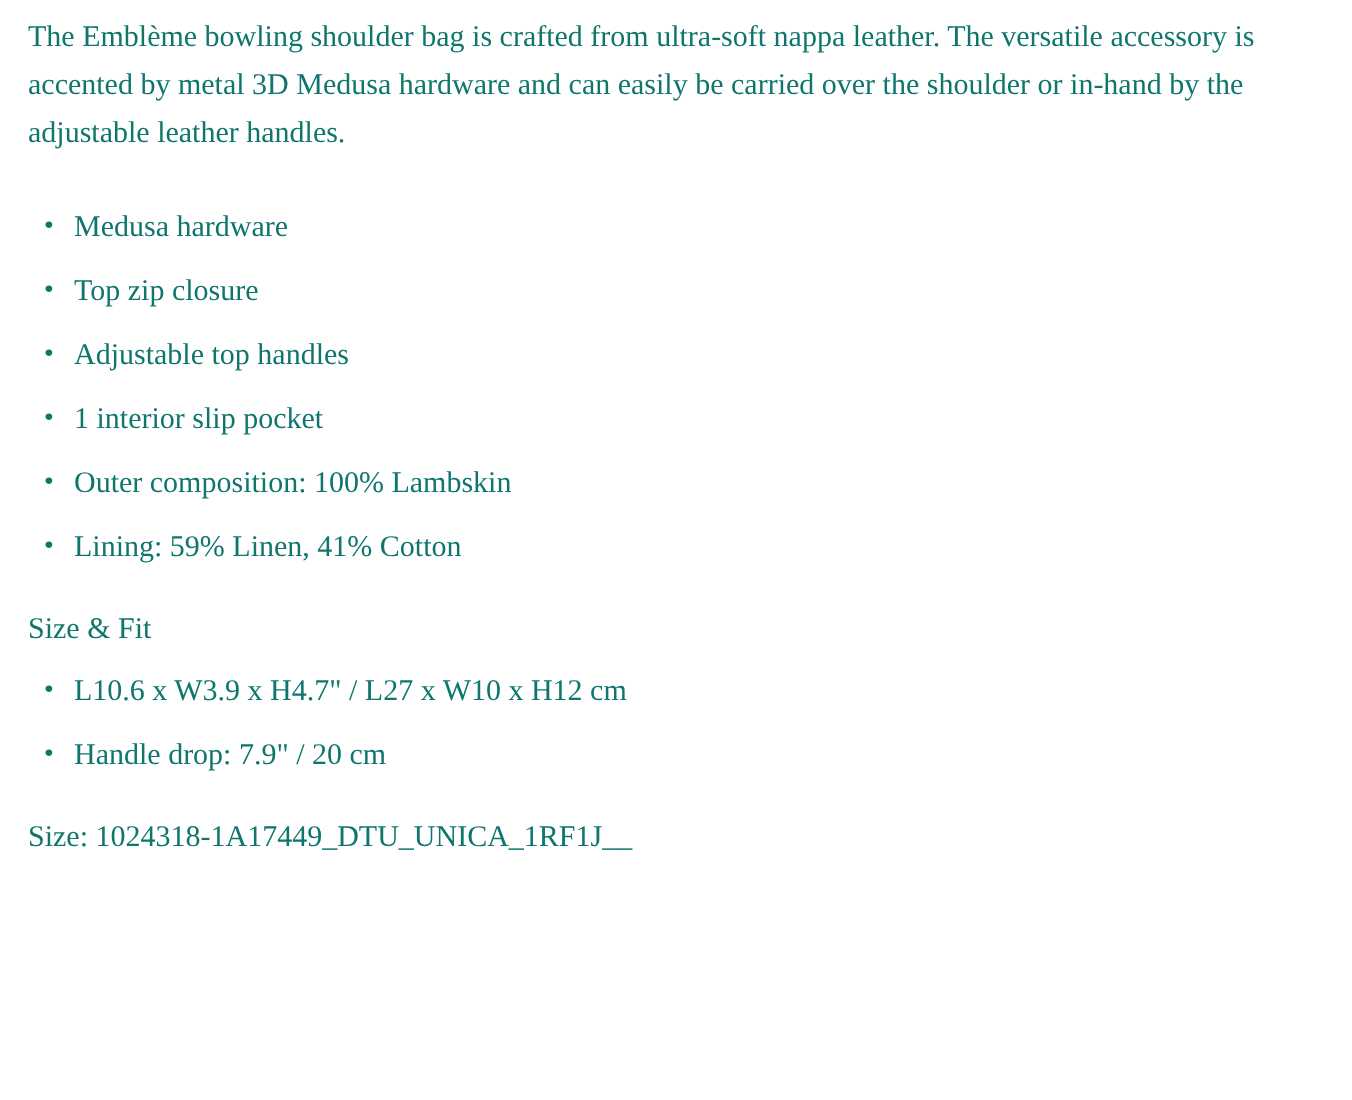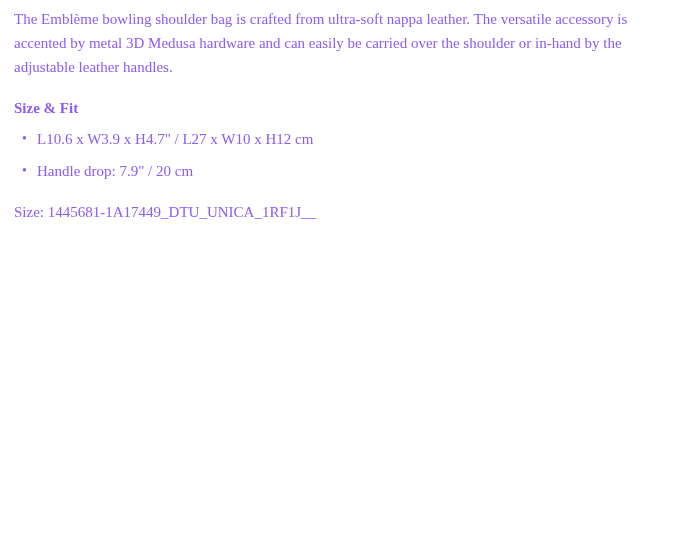--- a/index.html
+++ b/index.html
@@ -8,21 +8,21 @@
     background: #ffffff;
   }
   .page {
     position: relative;
     width: 676px;
     height: 438px;
     box-sizing: border-box;
     padding: 7px 22px 0 14px;
     background: #ffffff;
     font-family: "Liberation Serif", "DejaVu Serif", serif;
-    color: #8b5cf6;
+    color: #0f766e;
     overflow: hidden;
   }
   .intro {
     margin: 0;
     font-size: 15px;
     line-height: 24px;
     max-width: 640px;
   }
   ul.bullet-list {
     list-style: none;
@@ -41,41 +41,49 @@
     position: absolute;
     left: 8px;
     top: 0;
     line-height: 24px;
     font-size: 14px;
   }
   .section-heading {
     margin: 17px 0 0 0;
     font-size: 15px;
     line-height: 24px;
-    font-weight: bold;
+    font-weight: normal;
   }
   ul.size-list {
     margin-top: 7px;
   }
   .item-line {
     margin: 17px 0 0 0;
     font-size: 15px;
     line-height: 24px;
   }
 </style>
 </head>
 <body>
 
 <div class="page">
 
   <p class="intro">The Emblème bowling shoulder bag is crafted from ultra-soft nappa leather. The versatile accessory is accented by metal 3D Medusa hardware and can easily be carried over the shoulder or in-hand by the adjustable leather handles.</p>
 
+  <ul class="bullet-list">
+    <li>Medusa hardware</li>
+    <li>Top zip closure</li>
+    <li>Adjustable top handles</li>
+    <li>1 interior slip pocket</li>
+    <li>Outer composition: 100% Lambskin</li>
+    <li>Lining: 59% Linen, 41% Cotton</li>
+  </ul>
 
   <p class="section-heading">Size &amp; Fit</p>
 
   <ul class="bullet-list size-list">
     <li>L10.6 x W3.9 x H4.7" / L27 x W10 x H12 cm</li>
     <li>Handle drop: 7.9" / 20 cm</li>
   </ul>
 
-  <p class="item-line"><span>Size:</span> <span>1445681-1A17449_DTU_UNICA_1RF1J__</span></p>
+  <p class="item-line"><span>Size:</span> <span>1024318-1A17449_DTU_UNICA_1RF1J__</span></p>
 
 </div>
 
 </body></html>

